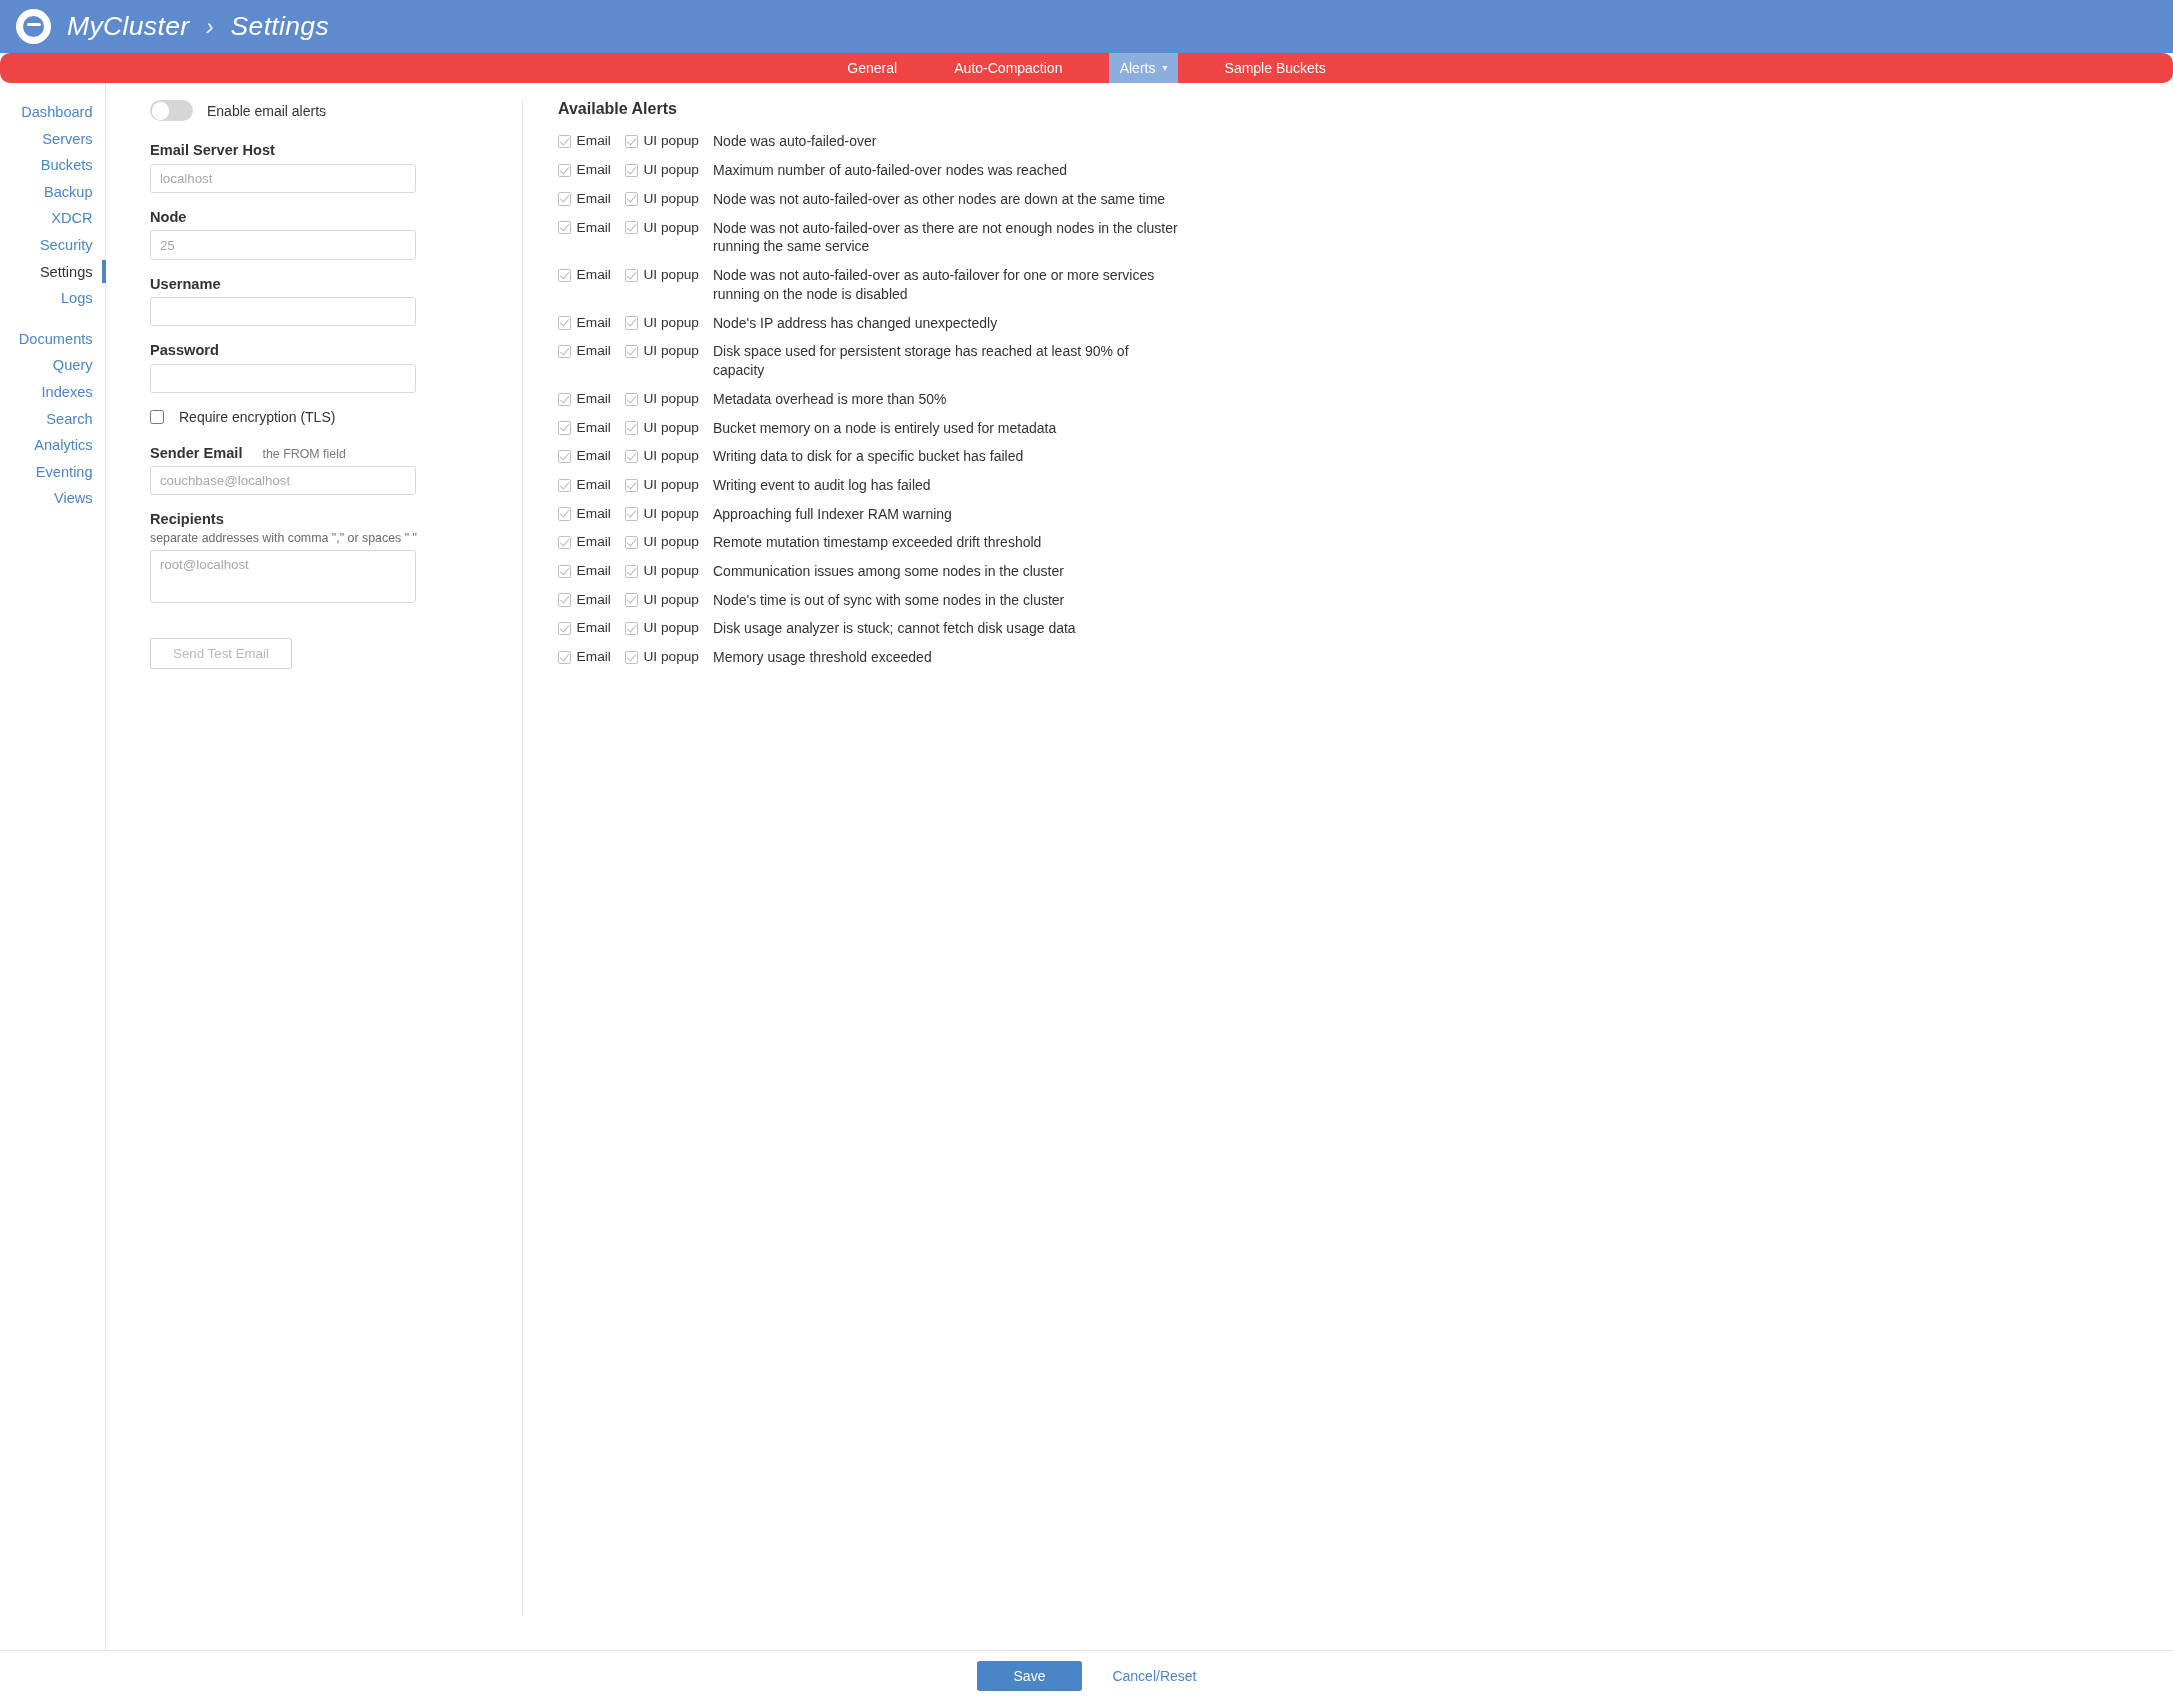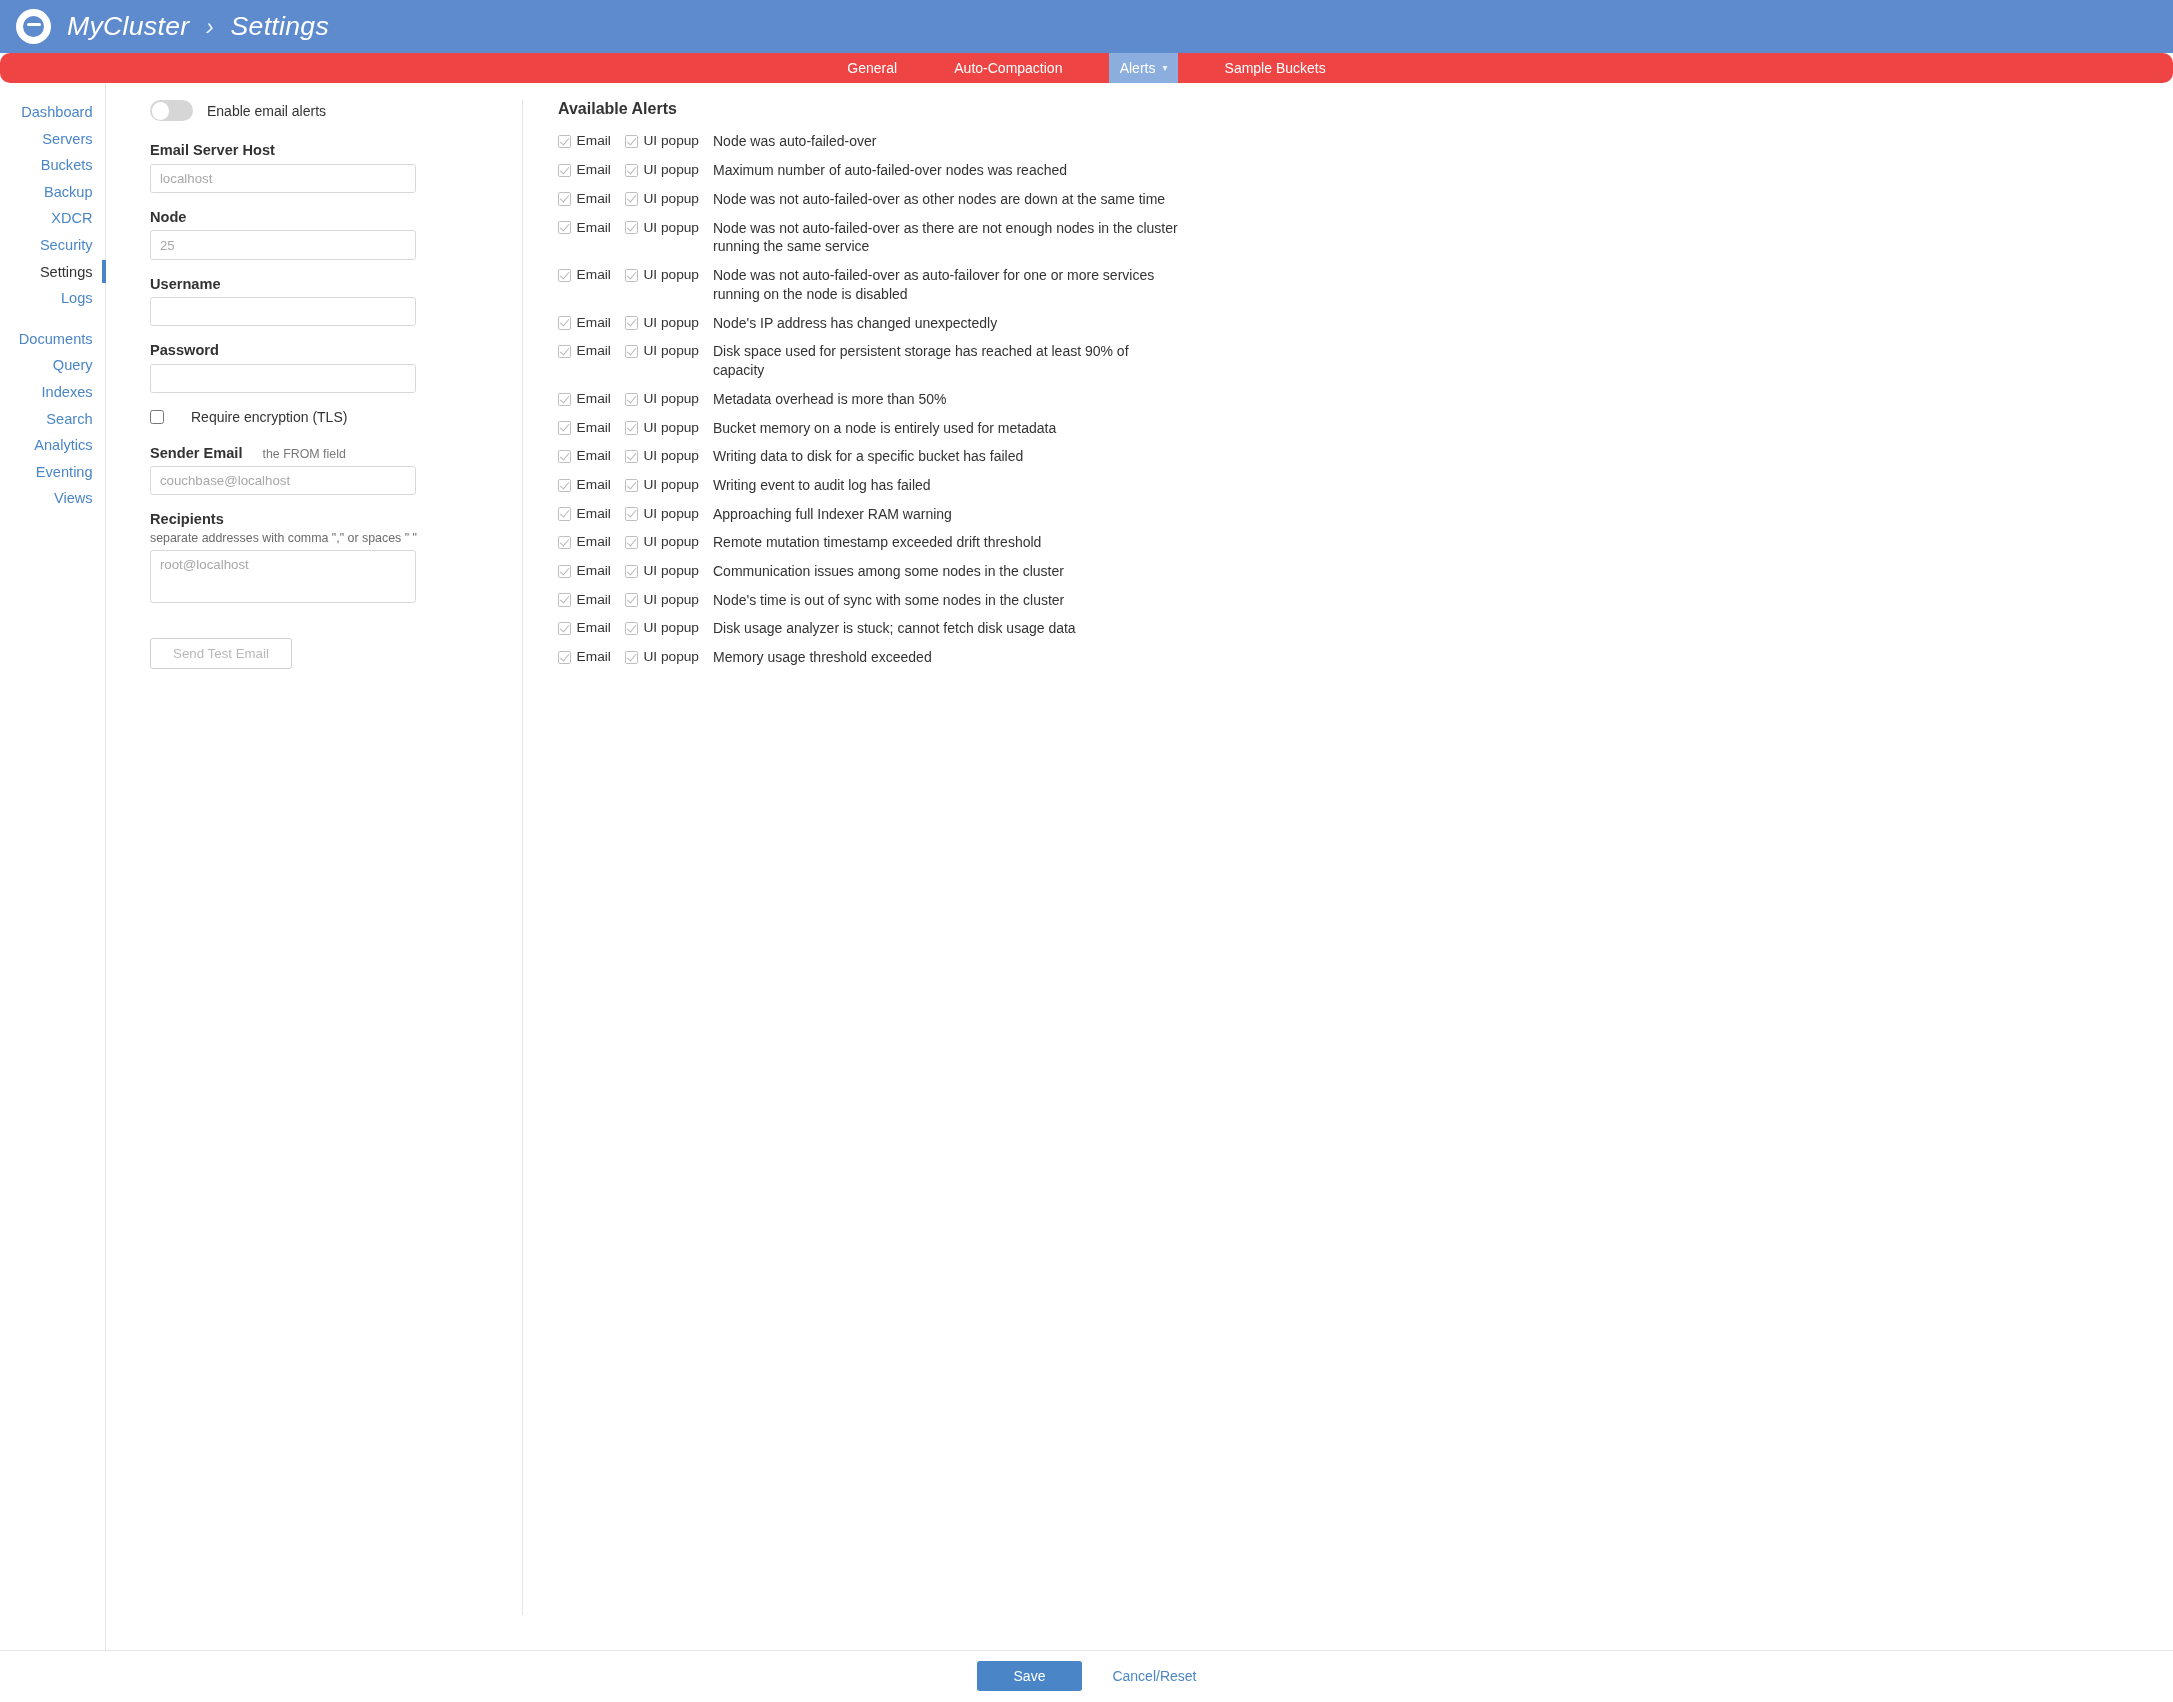--- a/index.html
+++ b/index.html
@@ -213,21 +213,21 @@
     height: 53px;
     resize: none;
     font-family: inherit;
   }
   .field input::placeholder,
   .field textarea::placeholder { color: #a8a8a8; }
 
   .check-row {
     display: flex;
     align-items: center;
-    gap: 27px;
+    gap: 15px;
     margin-bottom: 19.5px;
   }
   .check-row input[type="checkbox"] {
     width: 14px;
     height: 14px;
     cursor: pointer;
   }
   .check-row span { font-size: 14px; }
 
   .send-btn {

